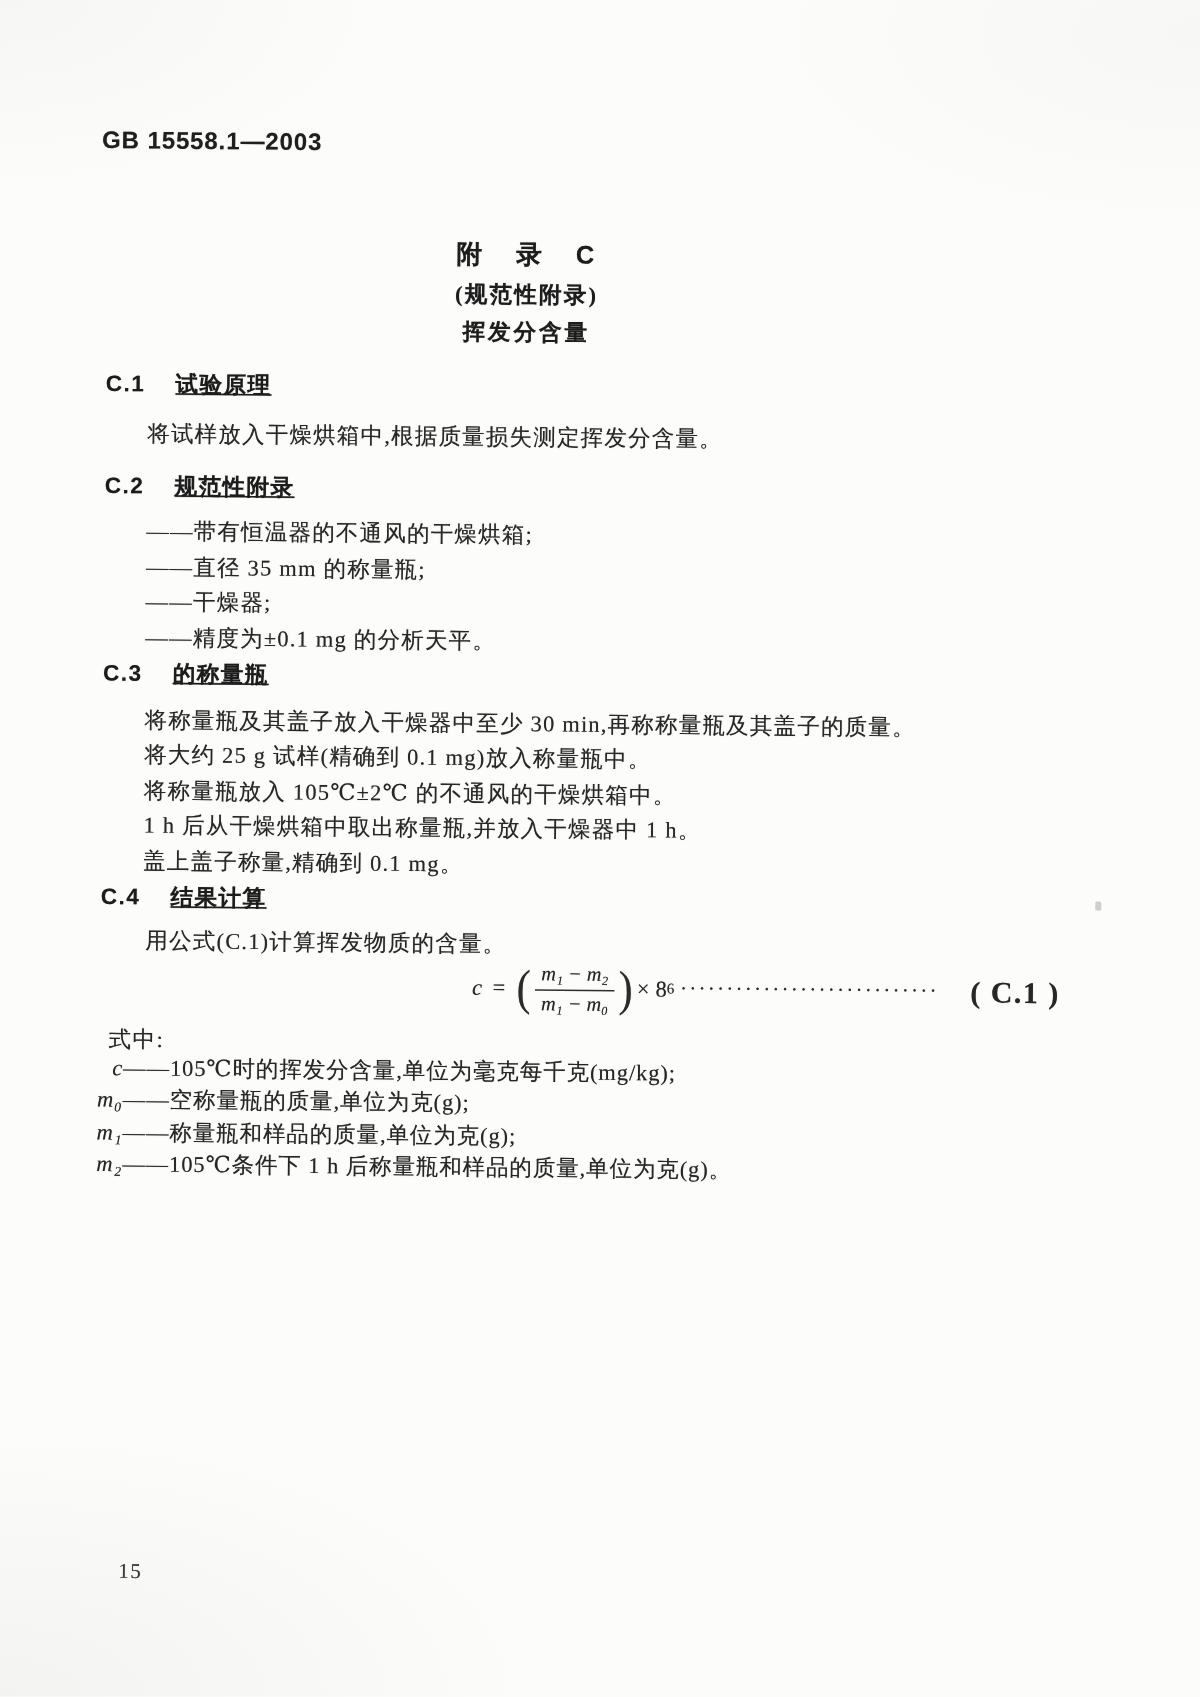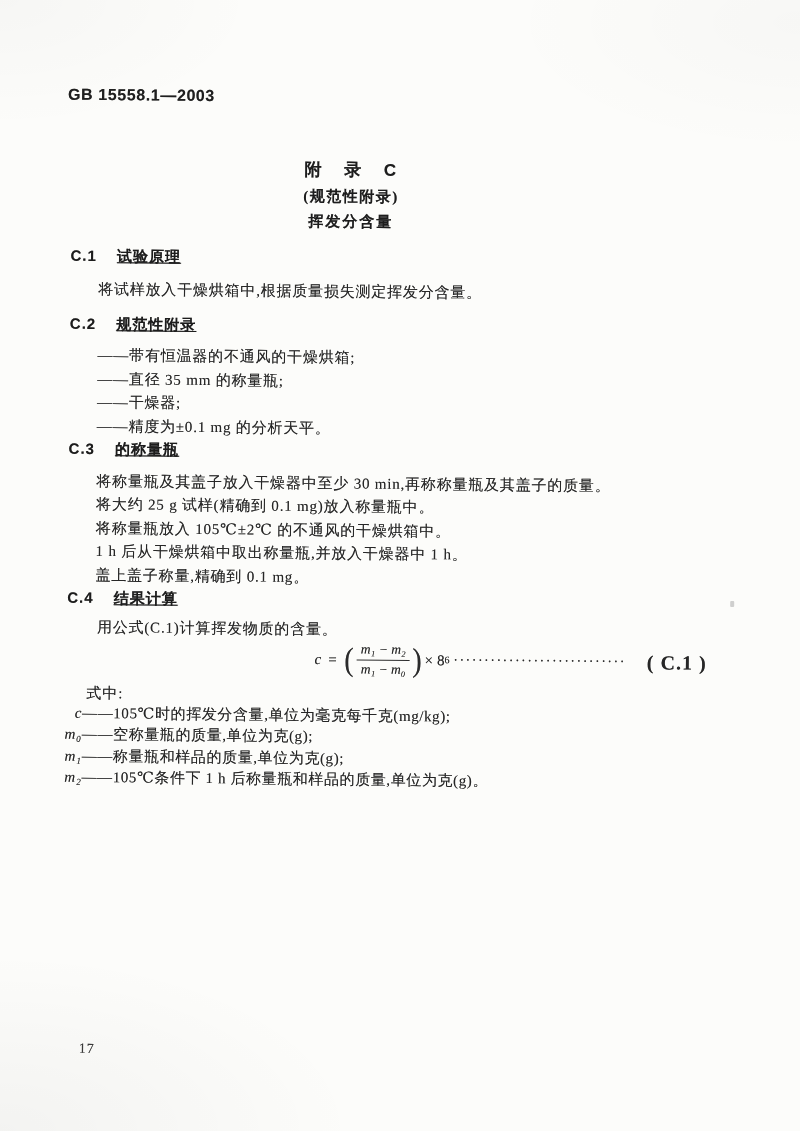--- a/index.html
+++ b/index.html
@@ -59,21 +59,21 @@
   .frac{display:inline-flex;flex-direction:column;text-align:center;
         font-size:13.5px;font-style:italic;margin:0 2px;line-height:1.25;justify-content:flex-end;}
   .frac .num{border-bottom:1.2px solid #2e2e2e;padding:0 4px 1px 4px;}
   .frac .den{padding:1px 4px 0 4px;}
   .times{margin:0 4px 0 2px;}
   .exp{font-size:10px;vertical-align:super;line-height:0;}
   .dotfill{margin-left:auto;display:inline-flex;align-items:center;}
   .dots{font-size:14px;letter-spacing:1.5px;color:#2c2c2c;overflow:hidden;white-space:nowrap;}
   .flabel{font-size:20px;margin-left:21px;letter-spacing:1px;font-weight:bold;}
   
-  .where{left:92px;top:684px;font-size:15px;letter-spacing:1px;}
+  .where{left:78px;top:684px;font-size:15px;letter-spacing:1px;}
   .defs{left:58px;top:703px;font-size:15px;letter-spacing:0.6px;}
   .def-row{line-height:21.4px;display:flex;}
   .def-sym{display:inline-block;min-width:30px;text-align:right;
            font-style:italic;flex:0 0 auto;}
   .def-desc{flex:0 0 auto;}
   
   .page-number{left:88px;top:1041px;font-size:14px;color:#3a3a3a;letter-spacing:1px;}
   
   .speck{left:735px;top:595px;width:4px;height:6px;background:#9a9a9a;opacity:0.45;border-radius:1px;}
 </style>
@@ -159,18 +159,18 @@
       <div class="def-row">
         <span class="def-sym">m₁</span>
         <span class="def-desc">——称量瓶和样品的质量,单位为克(g);</span>
       </div>
       <div class="def-row">
         <span class="def-sym">m₂</span>
         <span class="def-desc">——105℃条件下 1 h 后称量瓶和样品的质量,单位为克(g)。</span>
       </div>
     </div>
 
-    <div class="abs page-number">17</div>
+    <div class="abs page-number">15</div>
 
     <div class="abs speck"></div>
 
   </div>
 </div>
 
 </body></html>

